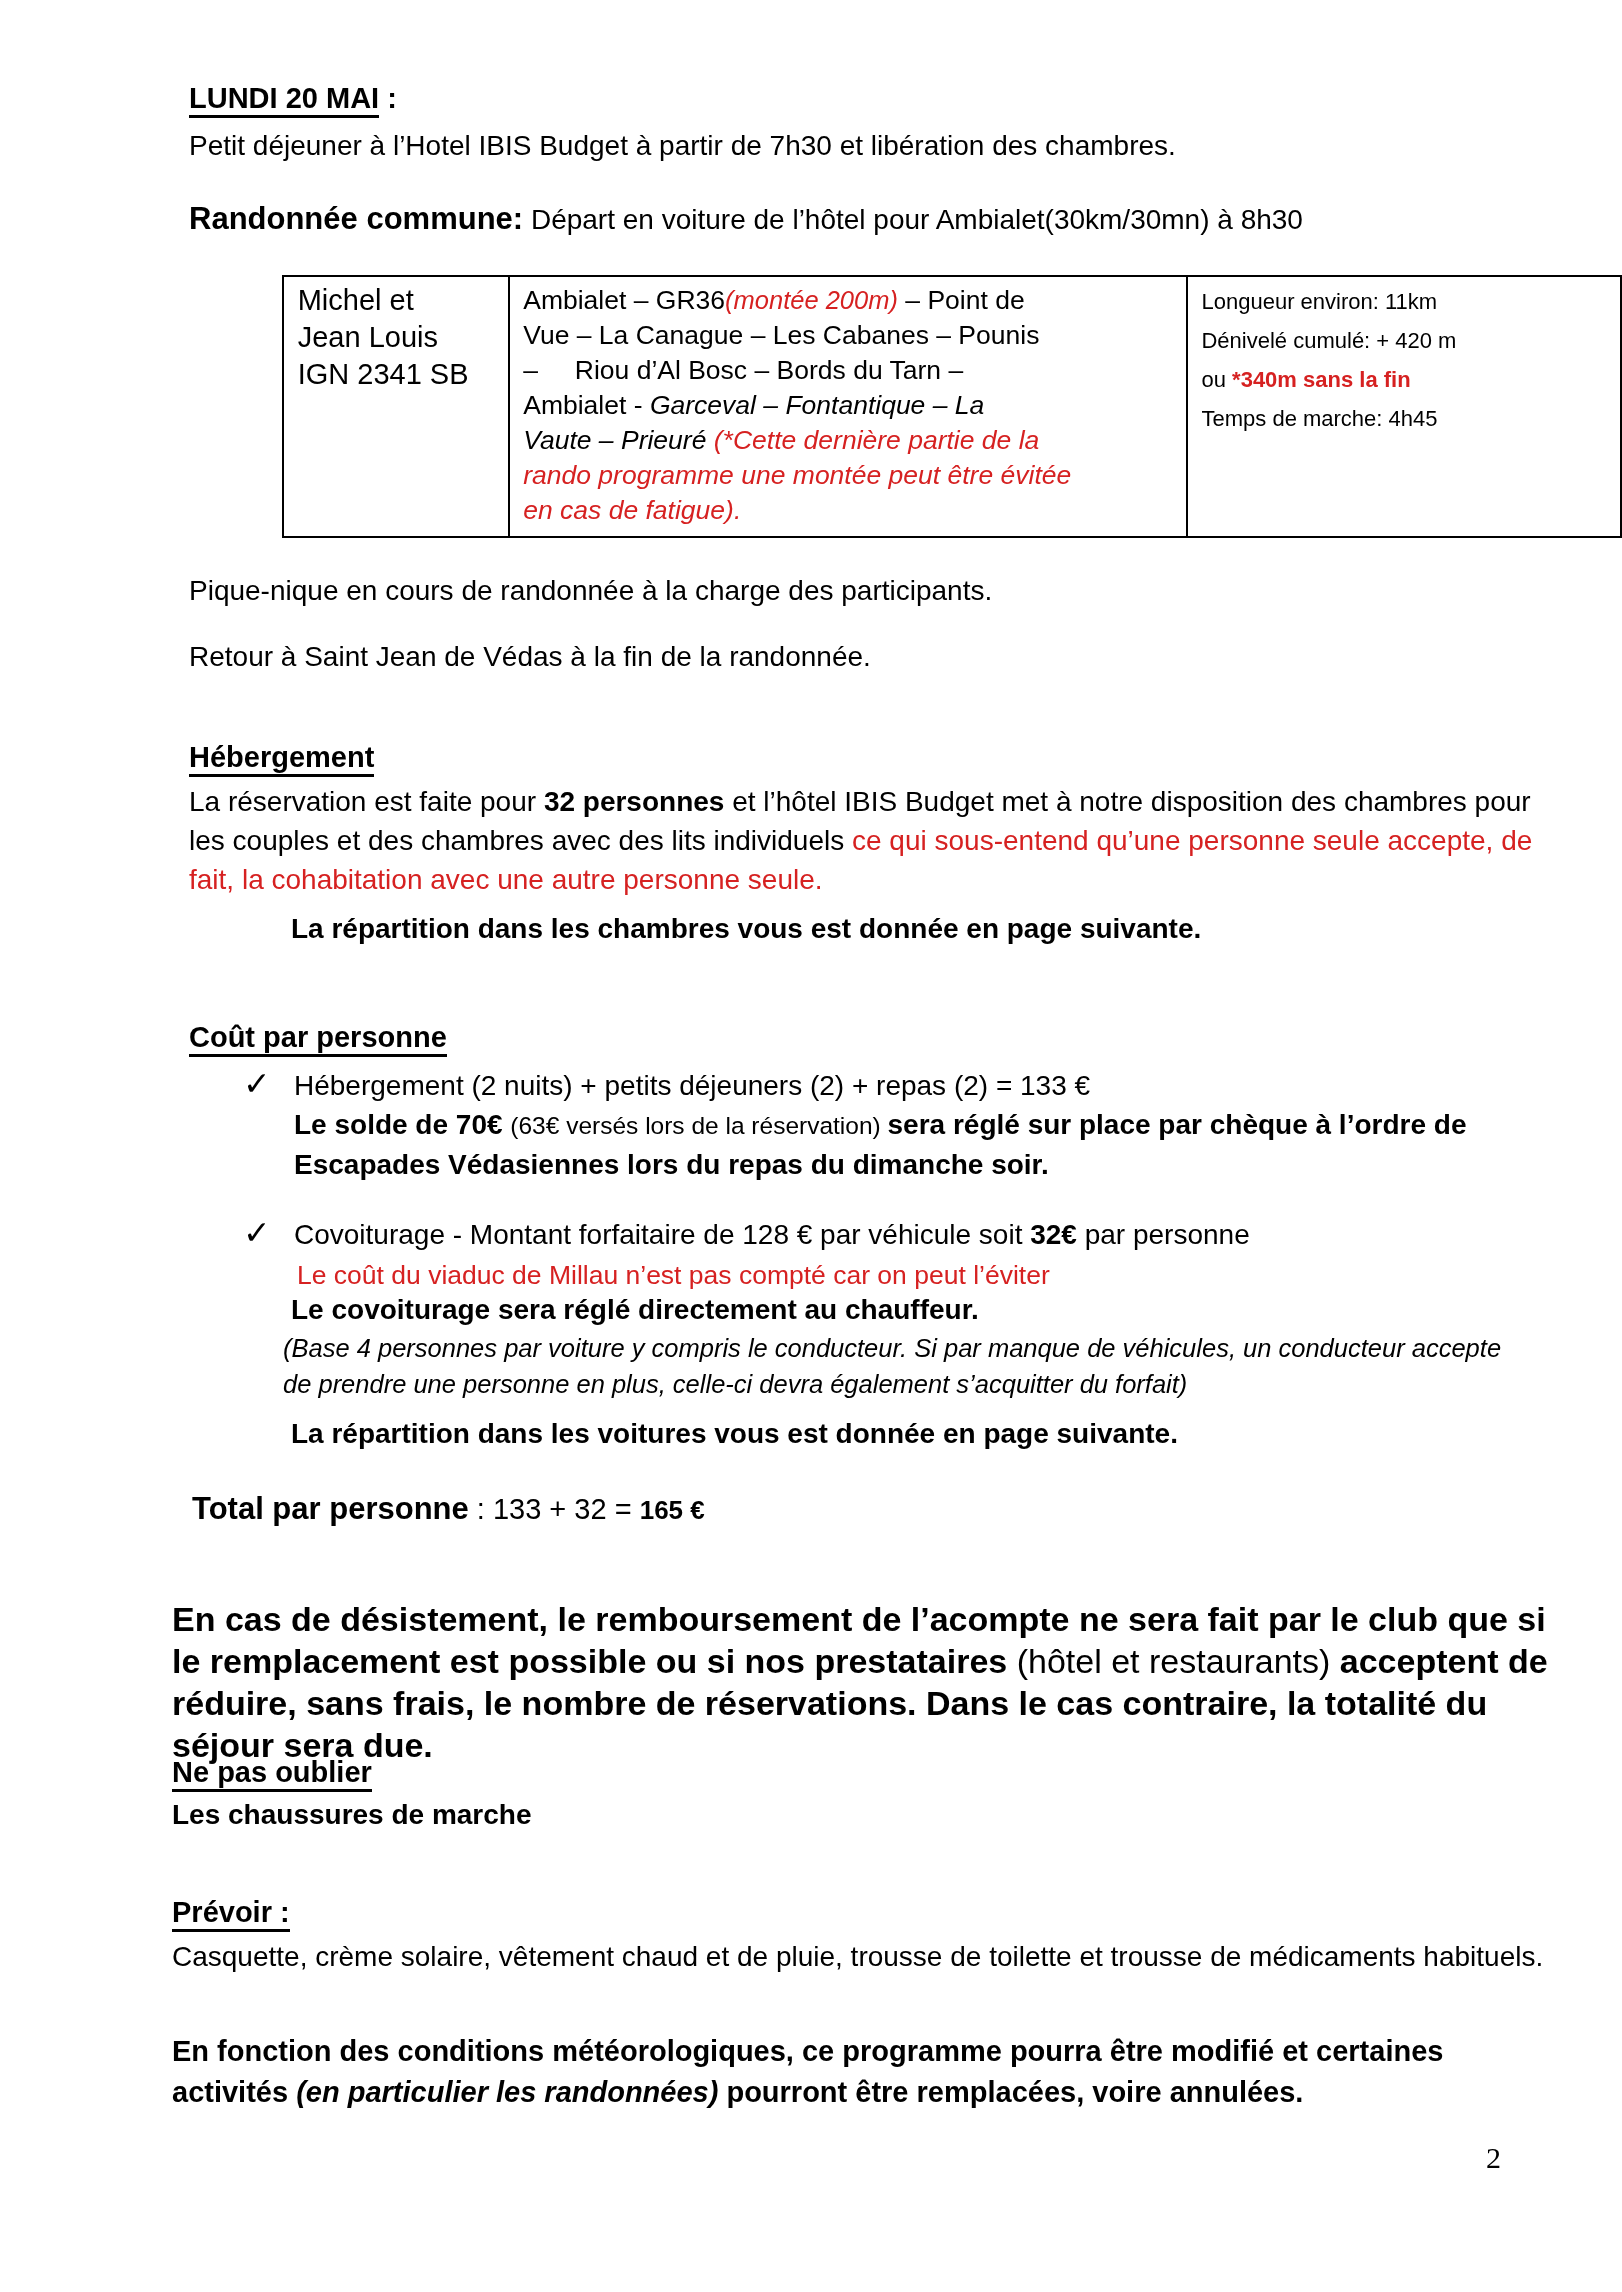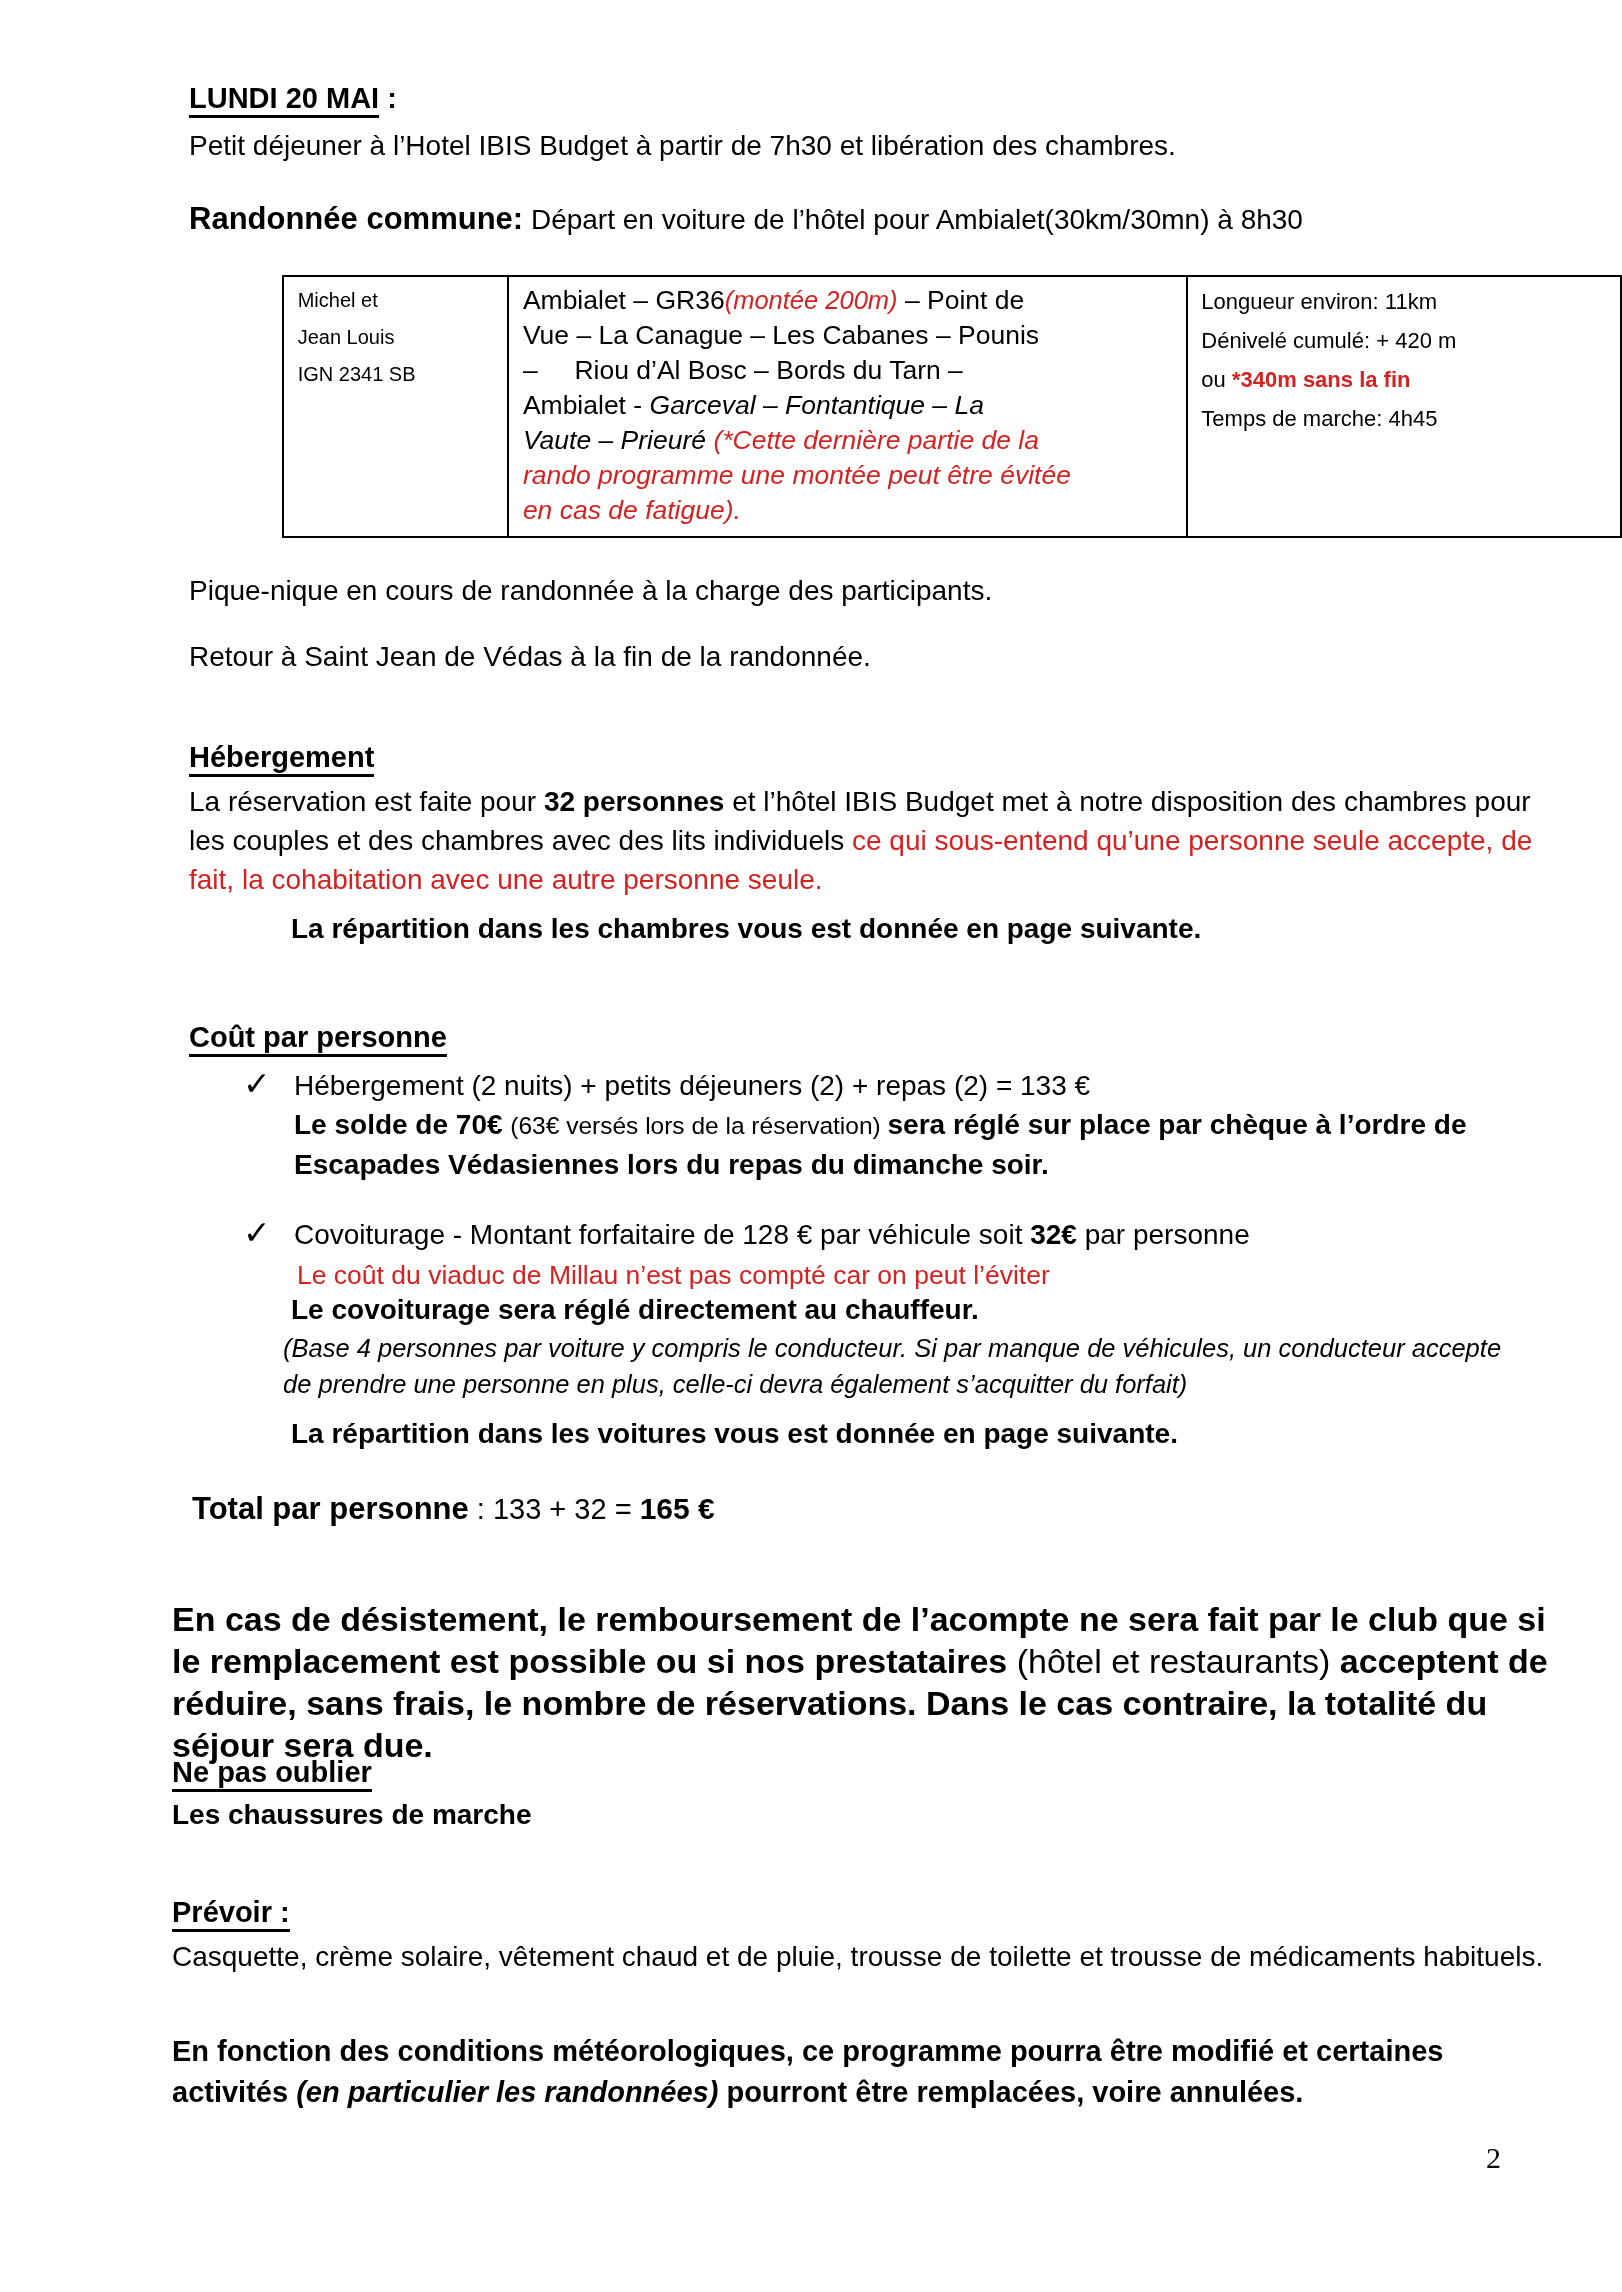--- a/index.html
+++ b/index.html
@@ -22,21 +22,21 @@
   .ul { border-bottom:3.9px solid #000; padding-bottom:1px; }
   .head { font-size:29px; font-weight:bold; }
   .head-big { font-size:31px; font-weight:bold; }
 
   table.rtable { border-collapse:collapse; table-layout:fixed; }
   table.rtable td {
     border:2.9px solid #000;
     vertical-align:top;
     padding:4.9px 11.8px 7.8px 13.7px;
   }
-  td.c-guide { width:200px; font-size:20px; line-height:37px;border-radius:17px; }
+  td.c-guide { width:200px; font-size:29px; line-height:37px;border-radius:17px; }
   td.c-route { width:659px; font-size:26.5px; line-height:35px; }
   td.c-stats { width:412px; font-size:22px; line-height:39px; }
 
   .check {
     position:absolute; left:-51px; top:-2px;
     font-size:33px; font-weight:normal;
   }
   .item { position:absolute; }
   .pagenum { font-family:"Liberation Serif", serif; font-size:30px; }
 </style>
@@ -117,21 +117,21 @@
 
   <div class="blk red" style="left:297px; top:1259px; font-size:26.5px; line-height:33px;">Le coût du viaduc de Millau n’est pas compté car on peut l’éviter</div>
 
   <div class="blk t29 b" style="left:291px; top:1290px;">Le covoiturage sera réglé directement au chauffeur.</div>
 
   <div class="blk i small26" style="left:283px; top:1330px; width:1225px;">(Base 4 personnes par voiture y compris le conducteur. Si par manque de véhicules, un conducteur accepte de prendre une personne en plus, celle-ci devra également s’acquitter du forfait)</div>
 
   <div class="blk t29 b" style="left:291px; top:1414px;">La répartition dans les voitures vous est donnée en page suivante.</div>
 
   <div class="blk t30" style="left:192px; top:1488px;">
-    <span class="head-big">Total par personne</span><span> : 133 + 32 = </span><span class="b" style="font-size:30px;">165 €</span>
+    <span class="head-big">Total par personne</span><span> : 133 + 32 = </span><span class="b" style="font-size:26px;">165 €</span>
   </div>
 
   <div class="blk b" style="left:172px; top:1598px; width:1380px; font-size:34px; line-height:42px;">
     <span>En cas de désistement, le remboursement de l’acompte ne sera fait par le club que si le remplacement est possible ou si nos prestataires </span><span style="font-weight:normal;">(hôtel et restaurants)</span><span> acceptent de réduire, sans frais, le nombre de réservations. Dans le cas contraire, la totalité du séjour sera due.</span>
   </div>
 
   <div class="blk head" style="left:172px; top:1756px;">
     <span class="ul">Ne pas oublier</span>
   </div>
   <div class="blk t29 b" style="left:172px; top:1795px;">Les chaussures de marche</div>

